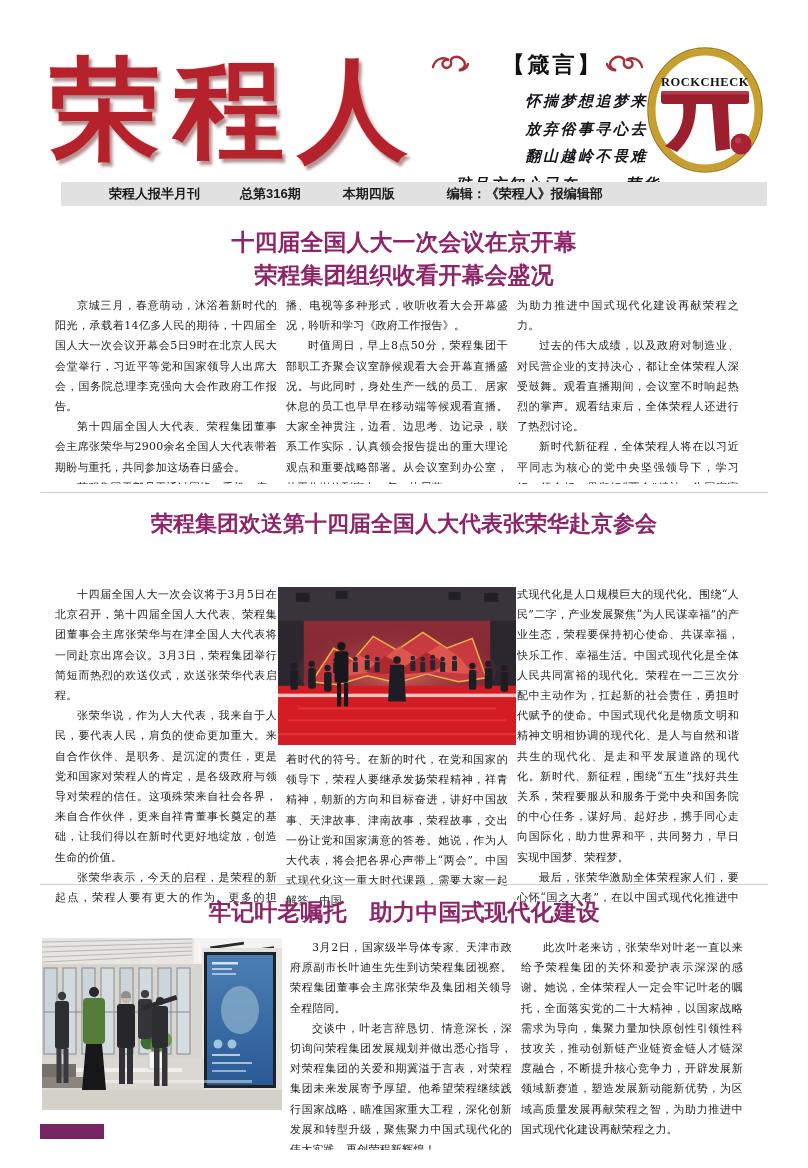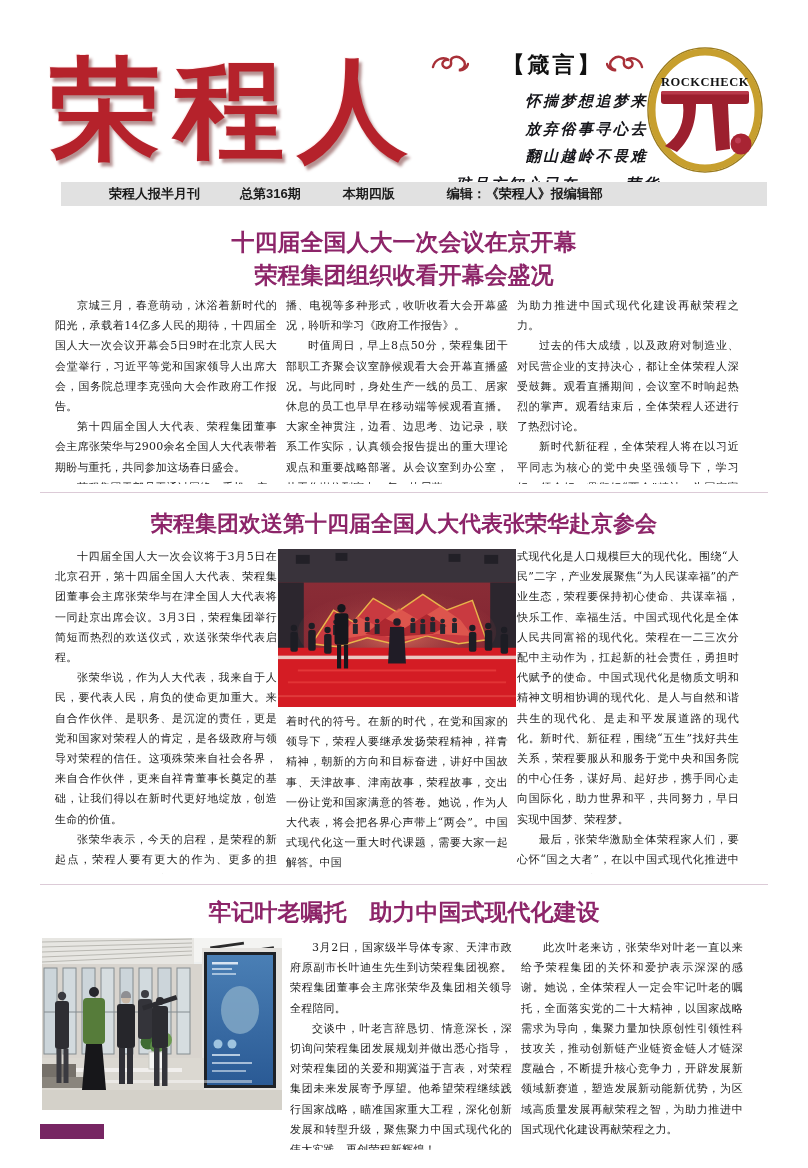--- a/index.html
+++ b/index.html
@@ -39,21 +39,21 @@
   .headline-1{top:226px;font-size:23px;line-height:33px;}
   .headline-2{top:509px;font-size:22px;line-height:30px;}
   .headline-3{top:897px;font-size:23px;line-height:30px;}
 
   .divider{position:absolute;left:40px;width:728px;height:0;border-top:1px solid #dccbd7;}
   .divider-1{top:492px;}
   .divider-2{top:884px;}
 
   .cols{position:absolute;display:flex;gap:9px;overflow:hidden;}
   .cols-a1{left:55px;top:296px;width:692px;height:188px;}
-  .cols-a2{left:55px;top:547px;width:692px;height:327px;}
+  .cols-a2{left:55px;top:585px;width:692px;height:327px;}
   .cols-a3{left:290px;top:938px;width:457px;height:212px;}
   .col{width:222px;flex:none;}
   .para{margin:0;font-size:11px;line-height:20.2px;text-align:justify;text-indent:2em;
     color:#1c1c1c;letter-spacing:.2px;}
   .para.cont{text-indent:0;}
 
   .photo-stage{width:238px;height:158px;margin:2px 0 5px -8px;display:block;}
   .photo-visit{position:absolute;left:42px;top:938px;width:240px;height:172px;display:block;}
 
   .footer-mark{position:absolute;left:40px;top:1124px;width:64px;height:15px;background:#772663;}

